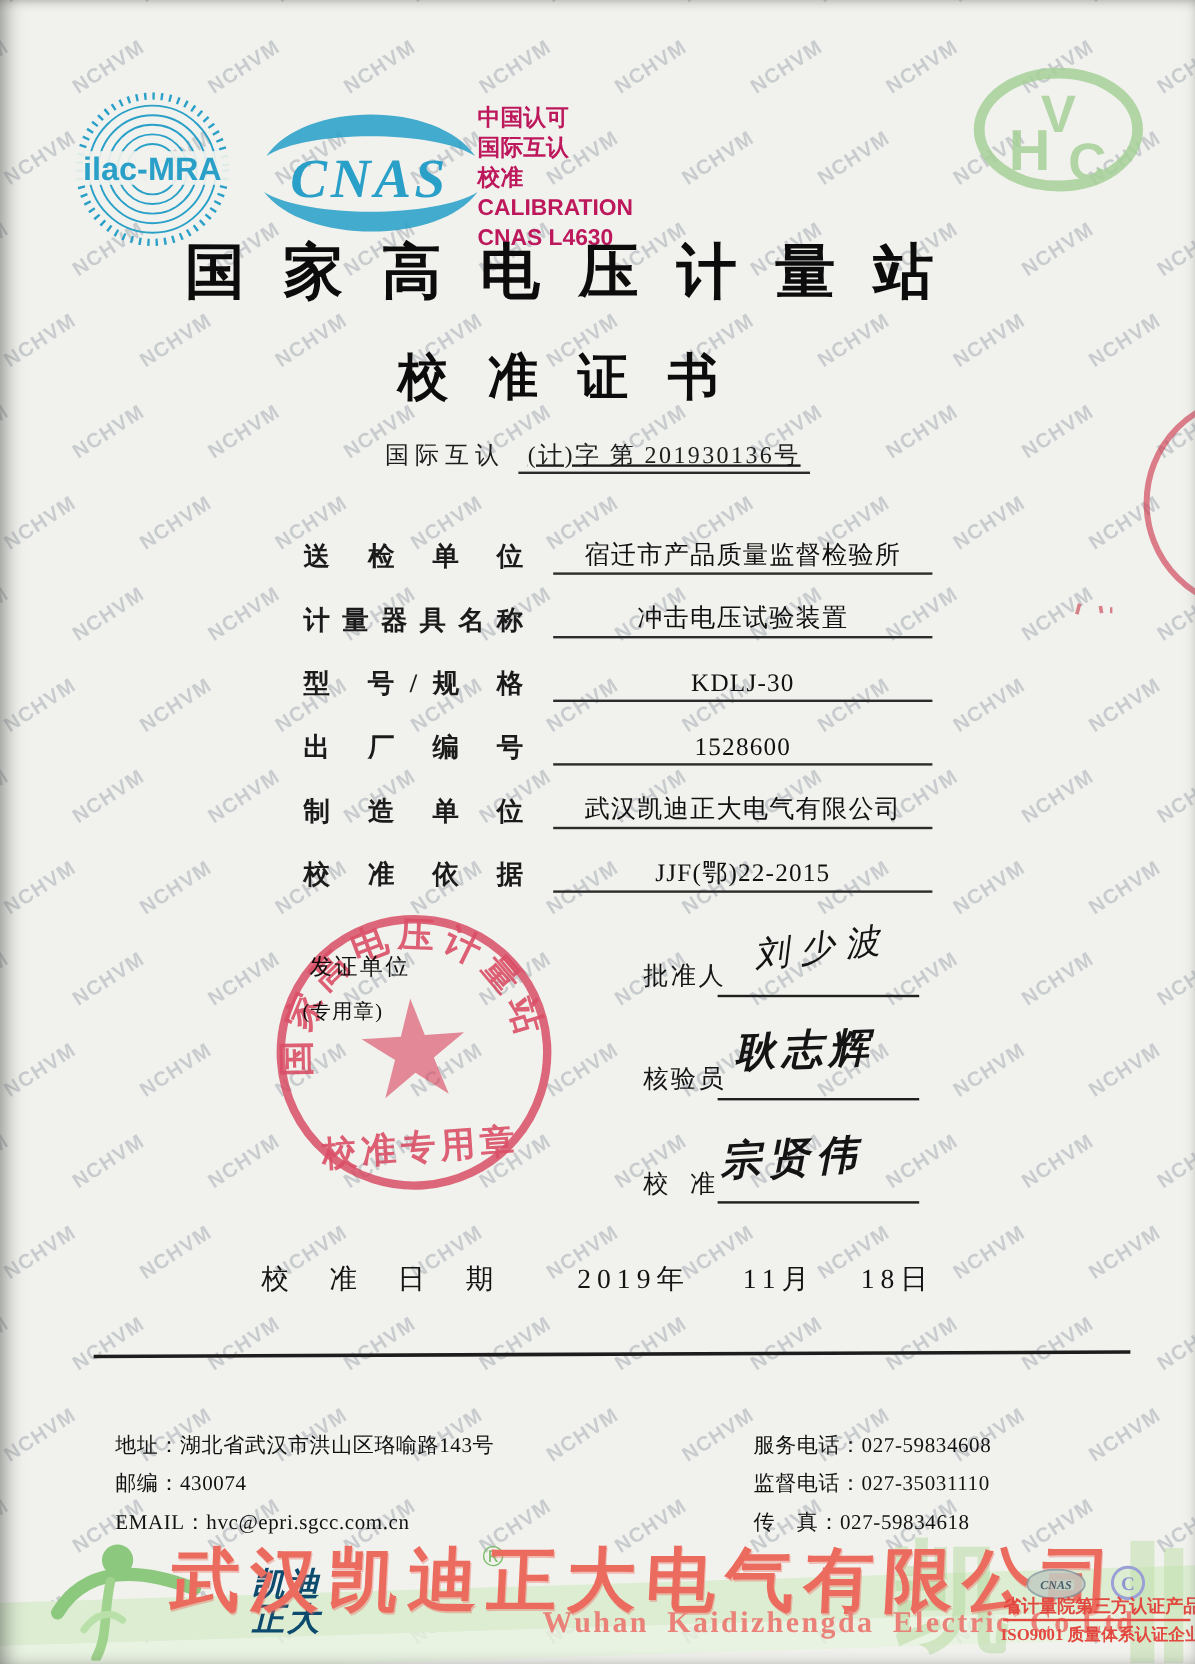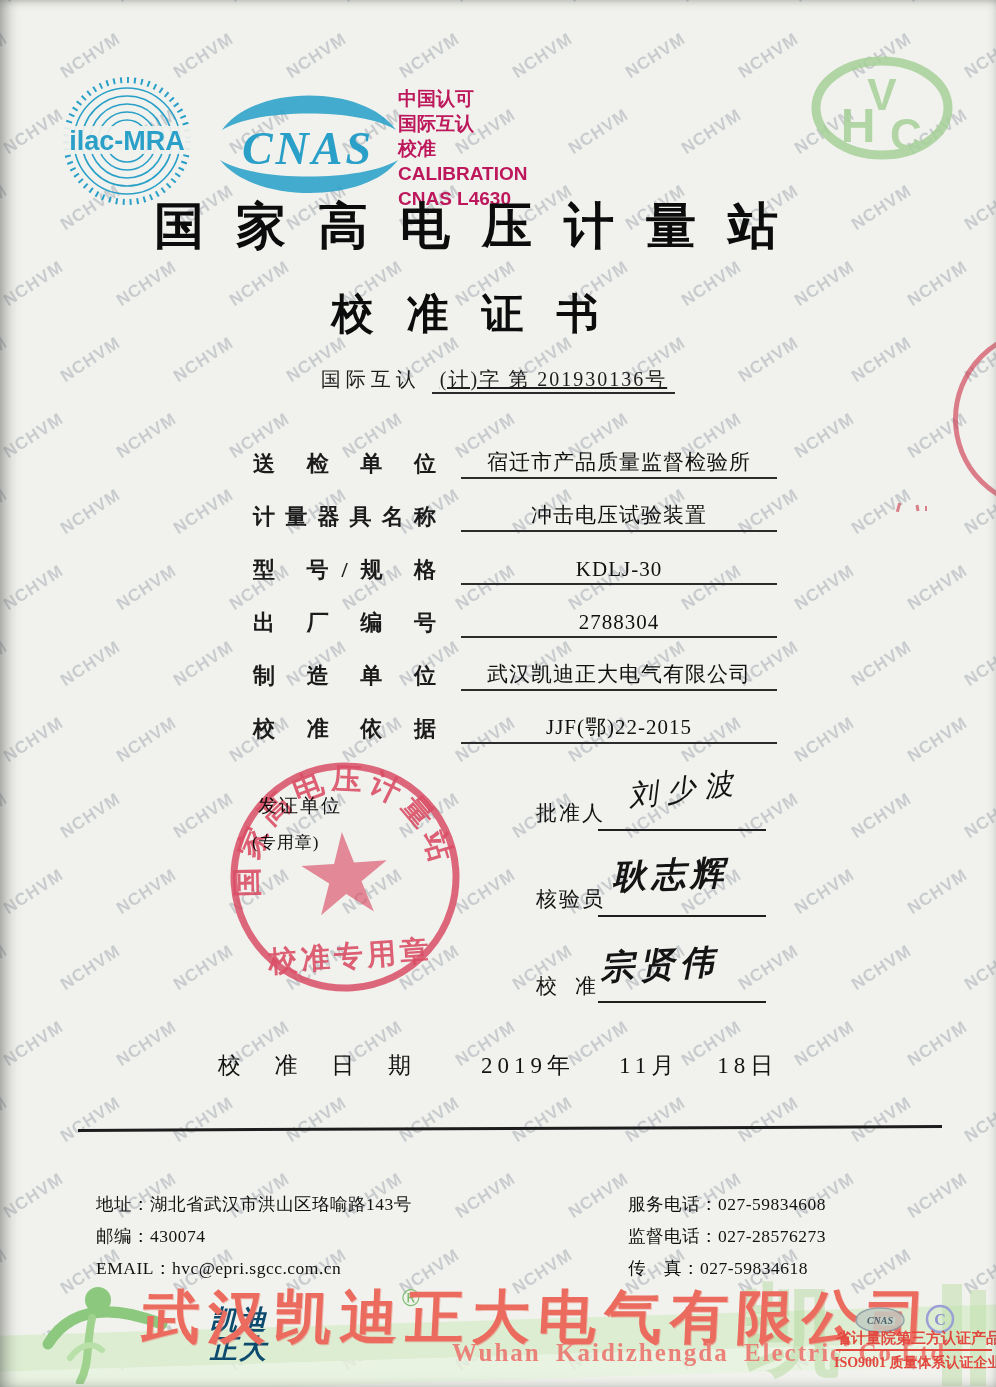--- a/index.html
+++ b/index.html
@@ -381,21 +381,21 @@
       <div class="frow">
         <span class="f-label">计 量 器 具 名 称</span>
         <span class="f-line">冲击电压试验装置</span>
       </div>
       <div class="frow">
         <span class="f-label">型 号/规 格</span>
         <span class="f-line">KDLJ-30</span>
       </div>
       <div class="frow">
         <span class="f-label">出 厂 编 号</span>
-        <span class="f-line">2788304</span>
+        <span class="f-line">1528600</span>
       </div>
       <div class="frow">
         <span class="f-label">制 造 单 位</span>
         <span class="f-line">武汉凯迪正大电气有限公司</span>
       </div>
       <div class="frow">
         <span class="f-label">校 准 依 据</span>
         <span class="f-line">JJF(鄂)22-2015</span>
       </div>
     </div>
@@ -441,21 +441,21 @@
 
     <div class="divider"></div>
 
     <div class="foot-left">
       <div>地址：湖北省武汉市洪山区珞喻路143号</div>
       <div>邮编：430074</div>
       <div>EMAIL：hvc@epri.sgcc.com.cn</div>
     </div>
     <div class="foot-right">
       <div>服务电话：027-59834608</div>
-      <div>监督电话：027-28576273</div>
+      <div>监督电话：027-35031110</div>
       <div>传　真：027-59834618</div>
     </div>
 
     <div class="band1"></div>
     <div class="band2"></div>
 
     <div class="brand">
       <svg class="brand-logo-svg" width="130" height="100" viewBox="0 0 130 100">
         <circle cx="58" cy="16" r="13" fill="#8cc87e"></circle>
         <path d="M 8,60 C 30,24 70,20 122,40" stroke="#8cc87e" stroke-width="11" fill="none" stroke-linecap="round"></path>

